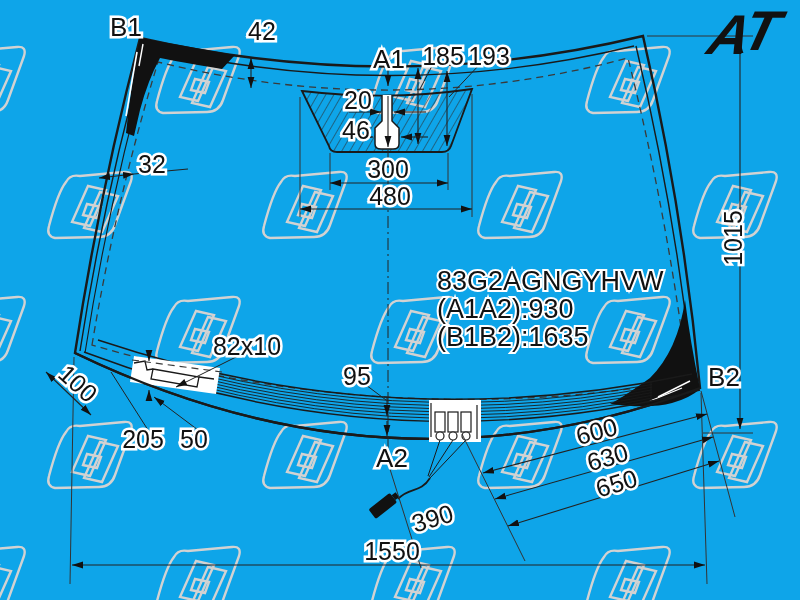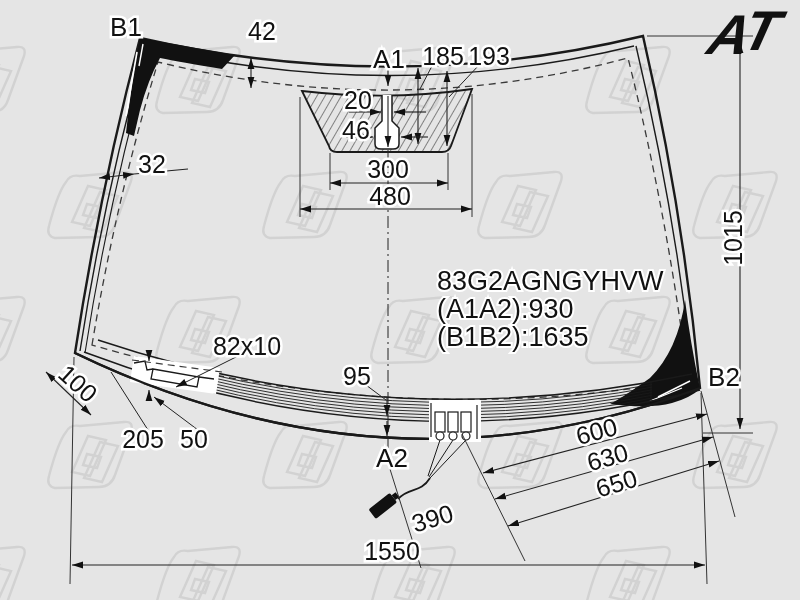--- a/index.html
+++ b/index.html
@@ -1,16 +1,16 @@
 <!DOCTYPE html>
 <html><head>
 <meta charset="utf-8">
 <style>
   html,body{margin:0;padding:0;background:#fff;}
-  .stage{position:relative;width:800px;height:600px;background:#e5e5e5;overflow:hidden;
+  .stage{position:relative;width:800px;height:600px;background:#0ea5e9;overflow:hidden;
          font-family:"Liberation Sans", sans-serif;}
   svg{position:absolute;left:0;top:0;}
   text{fill:#111;}
   .dim{font-size:25px;paint-order:stroke fill;stroke:#ffffff;stroke-width:5px;}
   .ref{font-size:26px;paint-order:stroke fill;stroke:#ffffff;stroke-width:5px;}
   .pn{font-size:27px;paint-order:stroke fill;stroke:#ffffff;stroke-width:4px;}
   .logoA{font-size:56px;font-weight:bold;font-style:italic;}
 </style>
 </head>
 <body>

